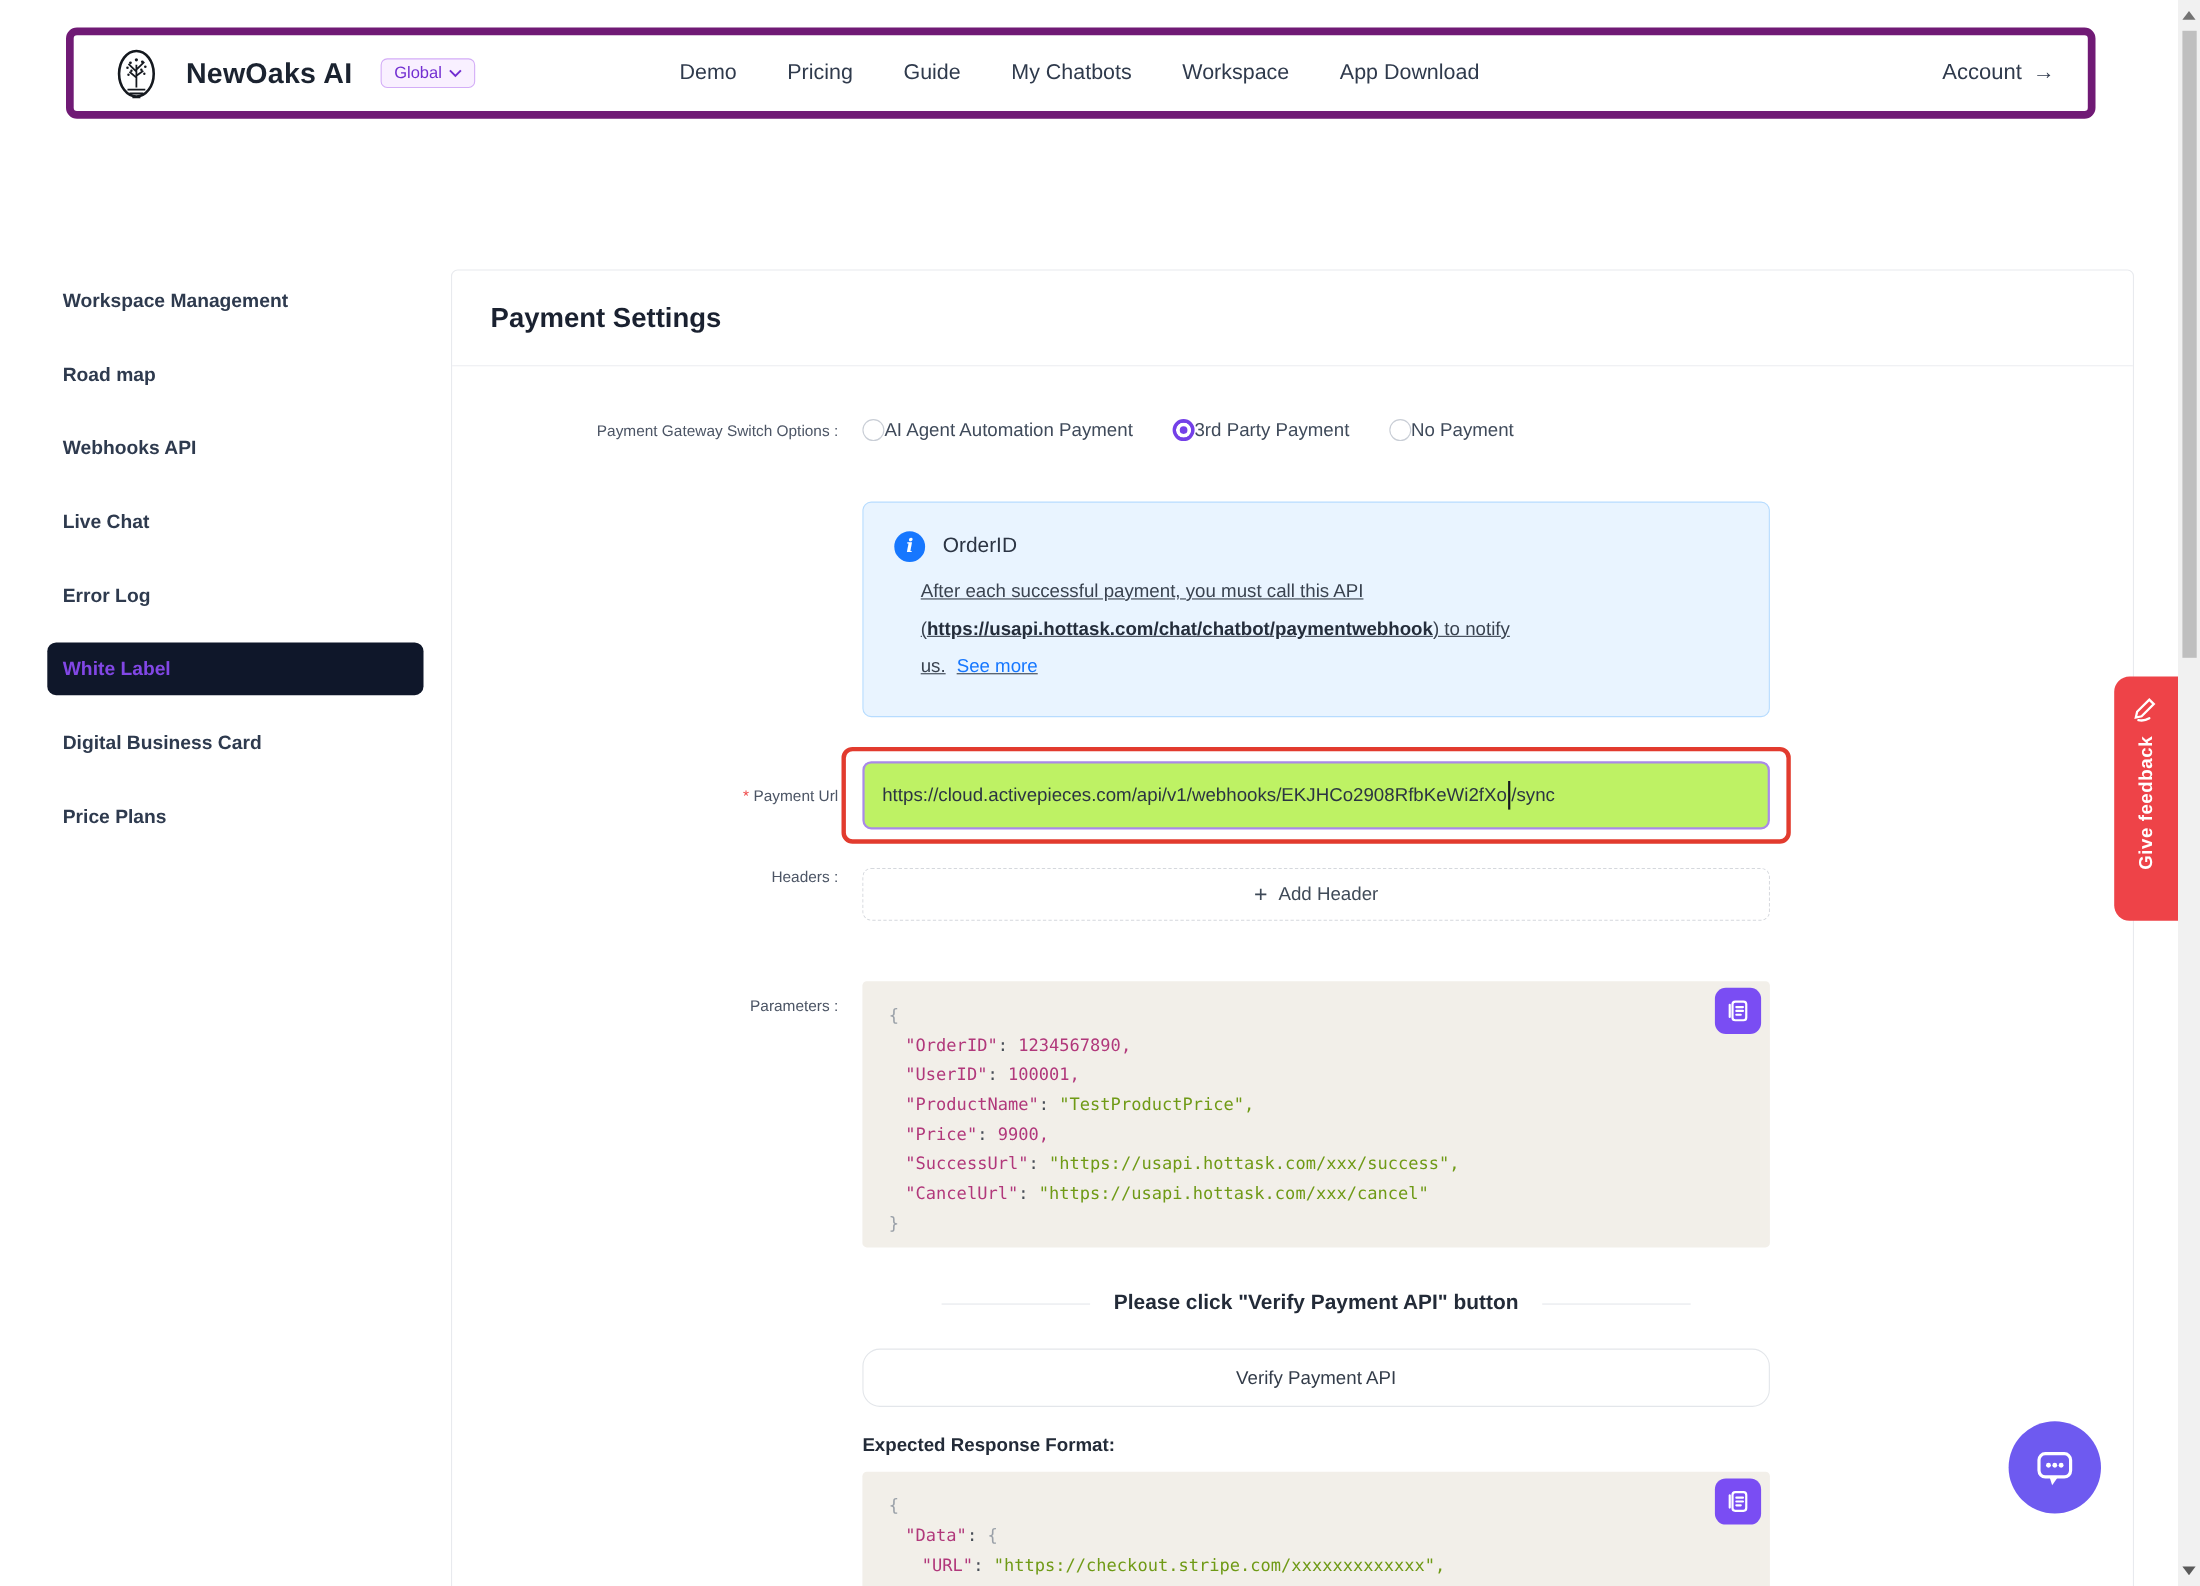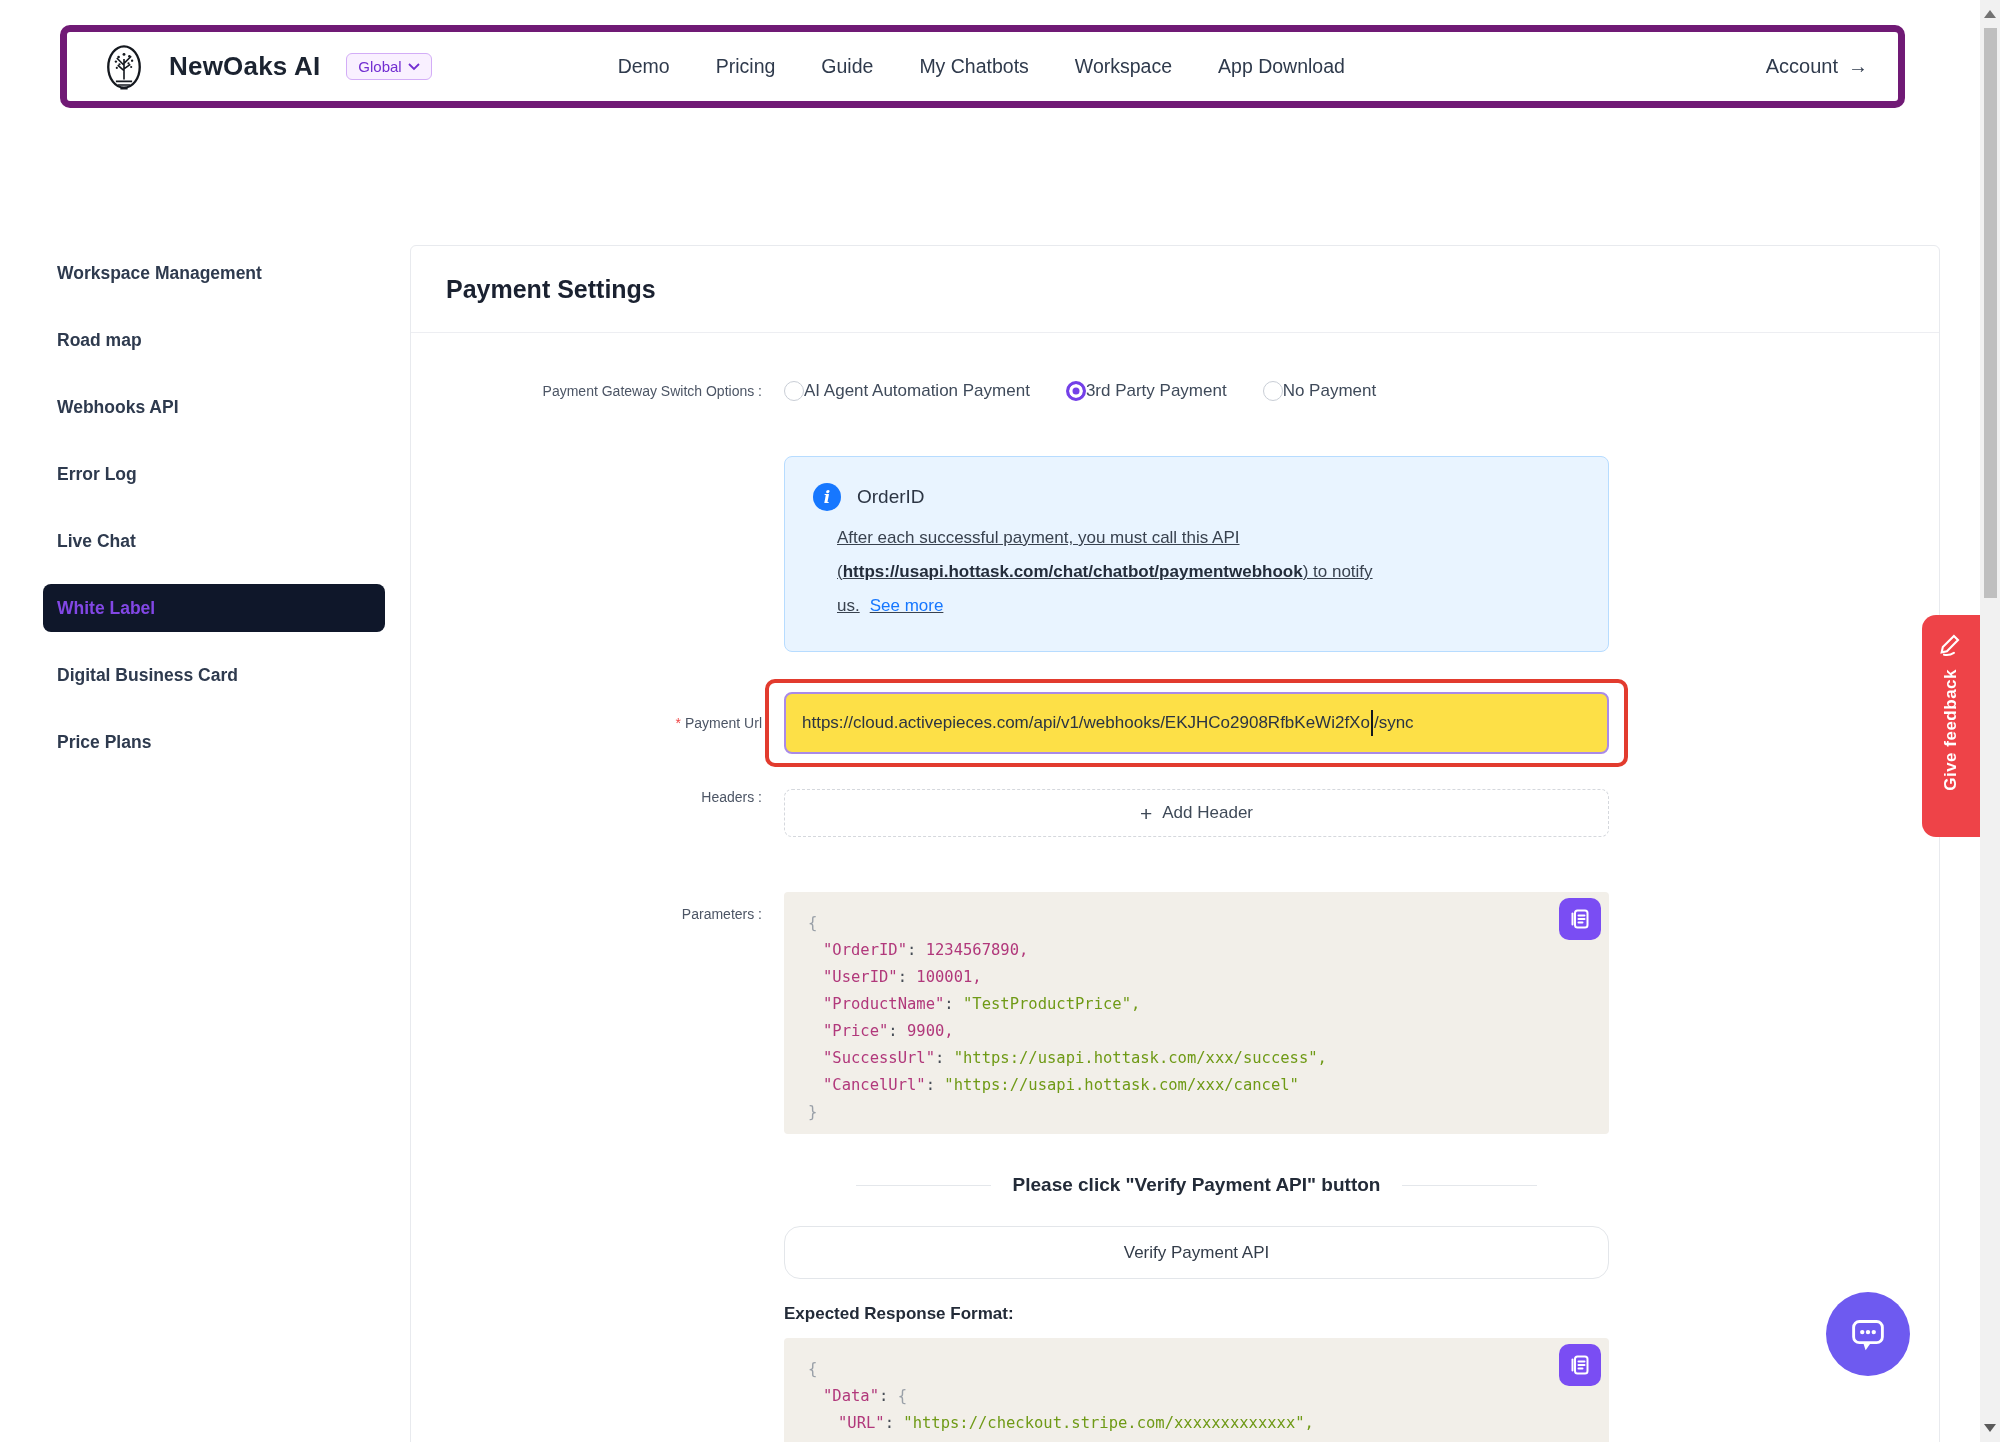--- a/index.html
+++ b/index.html
@@ -78,21 +78,21 @@
   .rem-title { font-size:19px; color:#2c3544; }
   .rem-body { margin-left:24px; margin-top:10px; font-size:17px; color:#39424f; line-height:34px;text-decoration:underline; }
   .rem-bold { font-weight:700; color:#242d3b; }
   .see-more { color:#1677ff; margin-left:10px; cursor:pointer; text-decoration:none; }
 
   
   .row-url { margin-bottom:35px; align-items:center; }
   .req { color:#ef4444; margin-right:4px; }
   .annotation { position:absolute; left:-19px; right:-19px; top:-13px; bottom:-13px;
     border:4px solid #e23b2e; border-radius:10px; pointer-events:none; }
-  .url-input { height:62px; width:825px; border:2px solid #a98ae8; border-radius:8px; background:#fde047;
+  .url-input { height:62px; width:825px; border:2px solid #a98ae8; border-radius:8px; background:#bef264;
     display:flex; align-items:center; padding:0 16px; font-size:17px; color:#2b3442; overflow:hidden; white-space:nowrap; cursor:text; }
   .caret { display:inline-block; width:2px; height:26px; background:#14181f; margin:0 1px; flex:none; }
 
   
   .row-headers { margin-bottom:55px; }
   .add-header { height:48px; width:825px; border:1px dashed #d5d8dd; border-radius:8px; background:#fff;
     display:flex; align-items:center; justify-content:center; gap:10px; font-size:17px; color:#3f4a58; cursor:pointer; }
   .plus { font-size:21px; line-height:1; color:#3f4a58; }
 
   
@@ -166,22 +166,22 @@
   <div class="account">
     <span>Account</span>
     <span class="arrow">→</span>
   </div>
 </header>
 
 <aside class="sidebar">
   <div class="side-item">Workspace Management</div>
   <div class="side-item">Road map</div>
   <div class="side-item">Webhooks API</div>
+  <div class="side-item">Live Chat</div>
   <div class="side-item">Error Log</div>
-  <div class="side-item">Live Chat</div>
   <div class="side-item active">White Label</div>
   <div class="side-item">Digital Business Card</div>
   <div class="side-item">Price Plans</div>
 </aside>
 
 <main class="panel">
   <div class="panel-header">
     <h1 class="panel-title">Payment Settings</h1>
   </div>
   <div class="panel-body">

